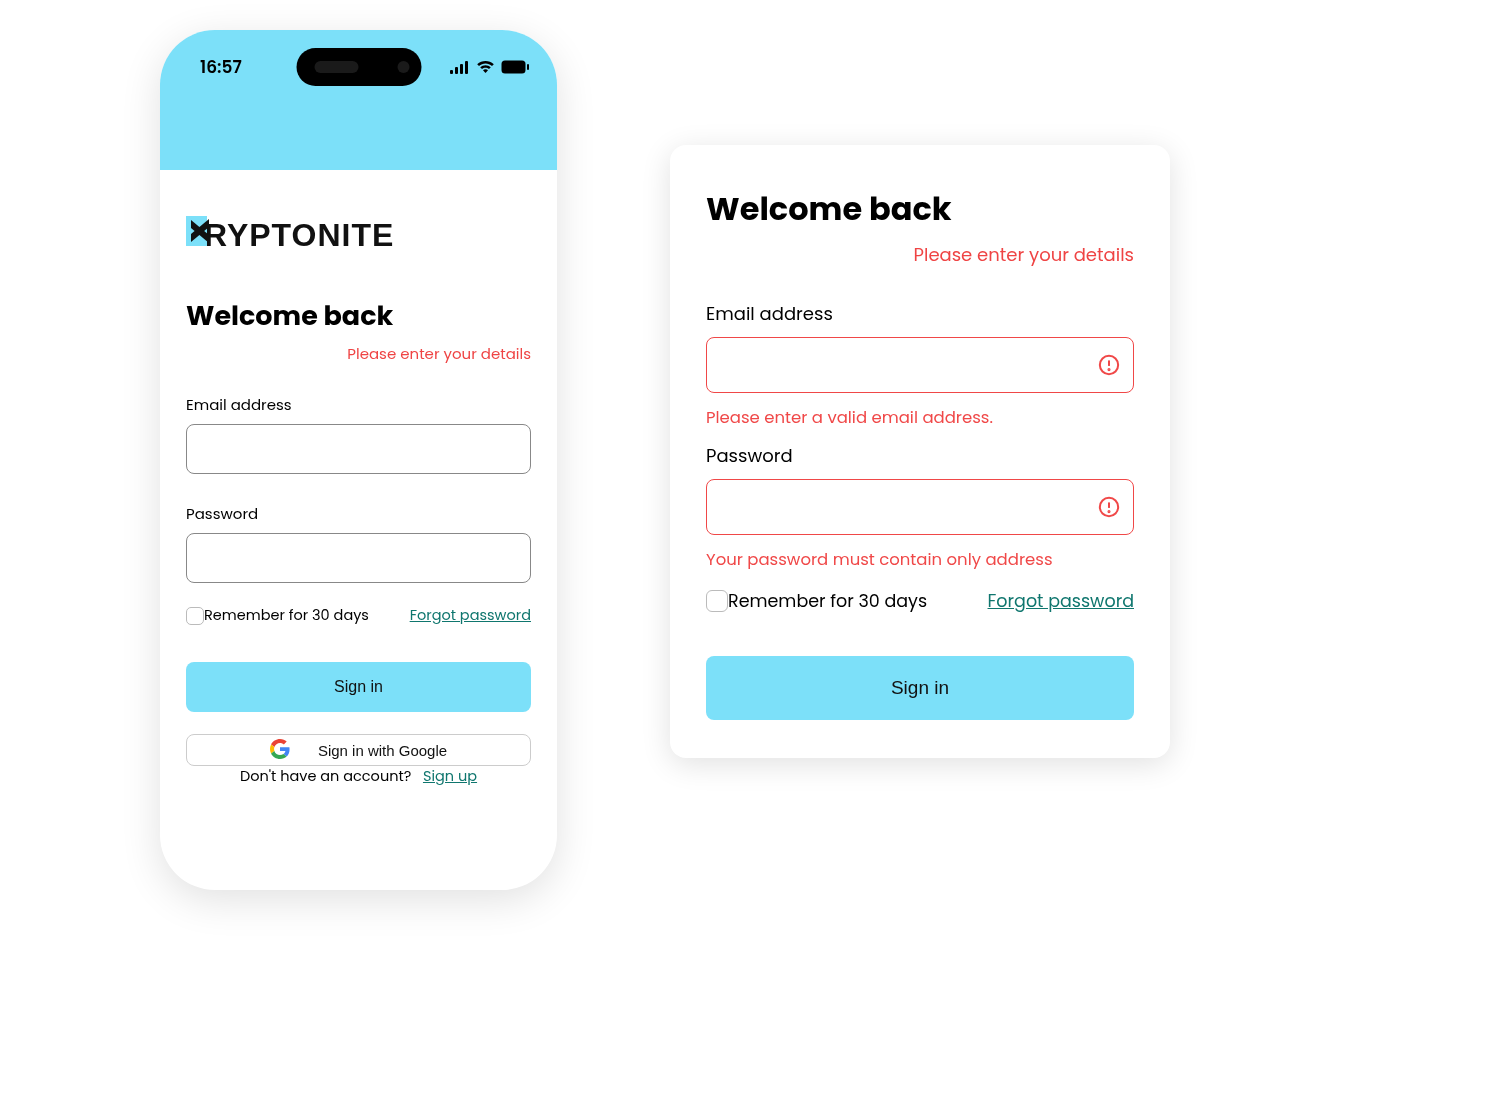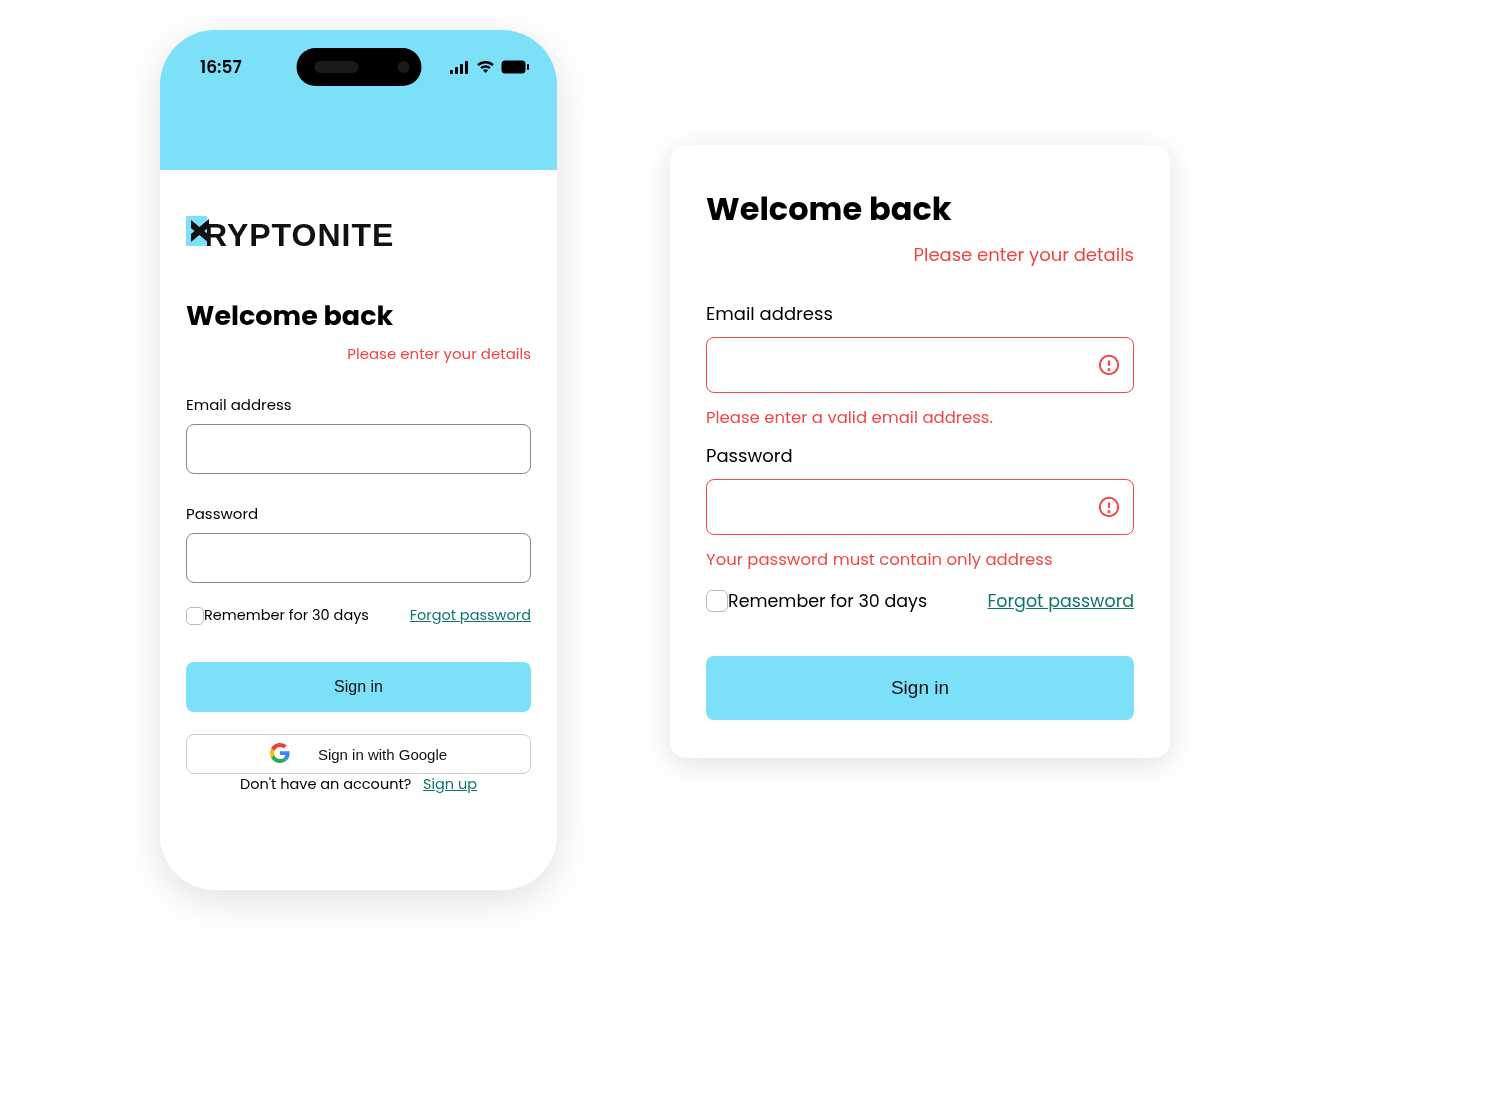--- a/index.html
+++ b/index.html
@@ -150,21 +150,21 @@
     background: #7CE0F9;
     border: none;
     border-radius: 8px;
     margin-top: 36px;
     font-size: 16px;
     color: #111;
     cursor: pointer;
   }
   .btn-outline {
     width: 100%;
-    height: 40px;
+    height: 32px;
     background: #fff;
     border: 1px solid #ccc;
     border-radius: 8px;
     margin-top: 22px;
     font-size: 15px;
     color: #111;
     cursor: pointer;
     display: flex;
     align-items: center;
     justify-content: center;

